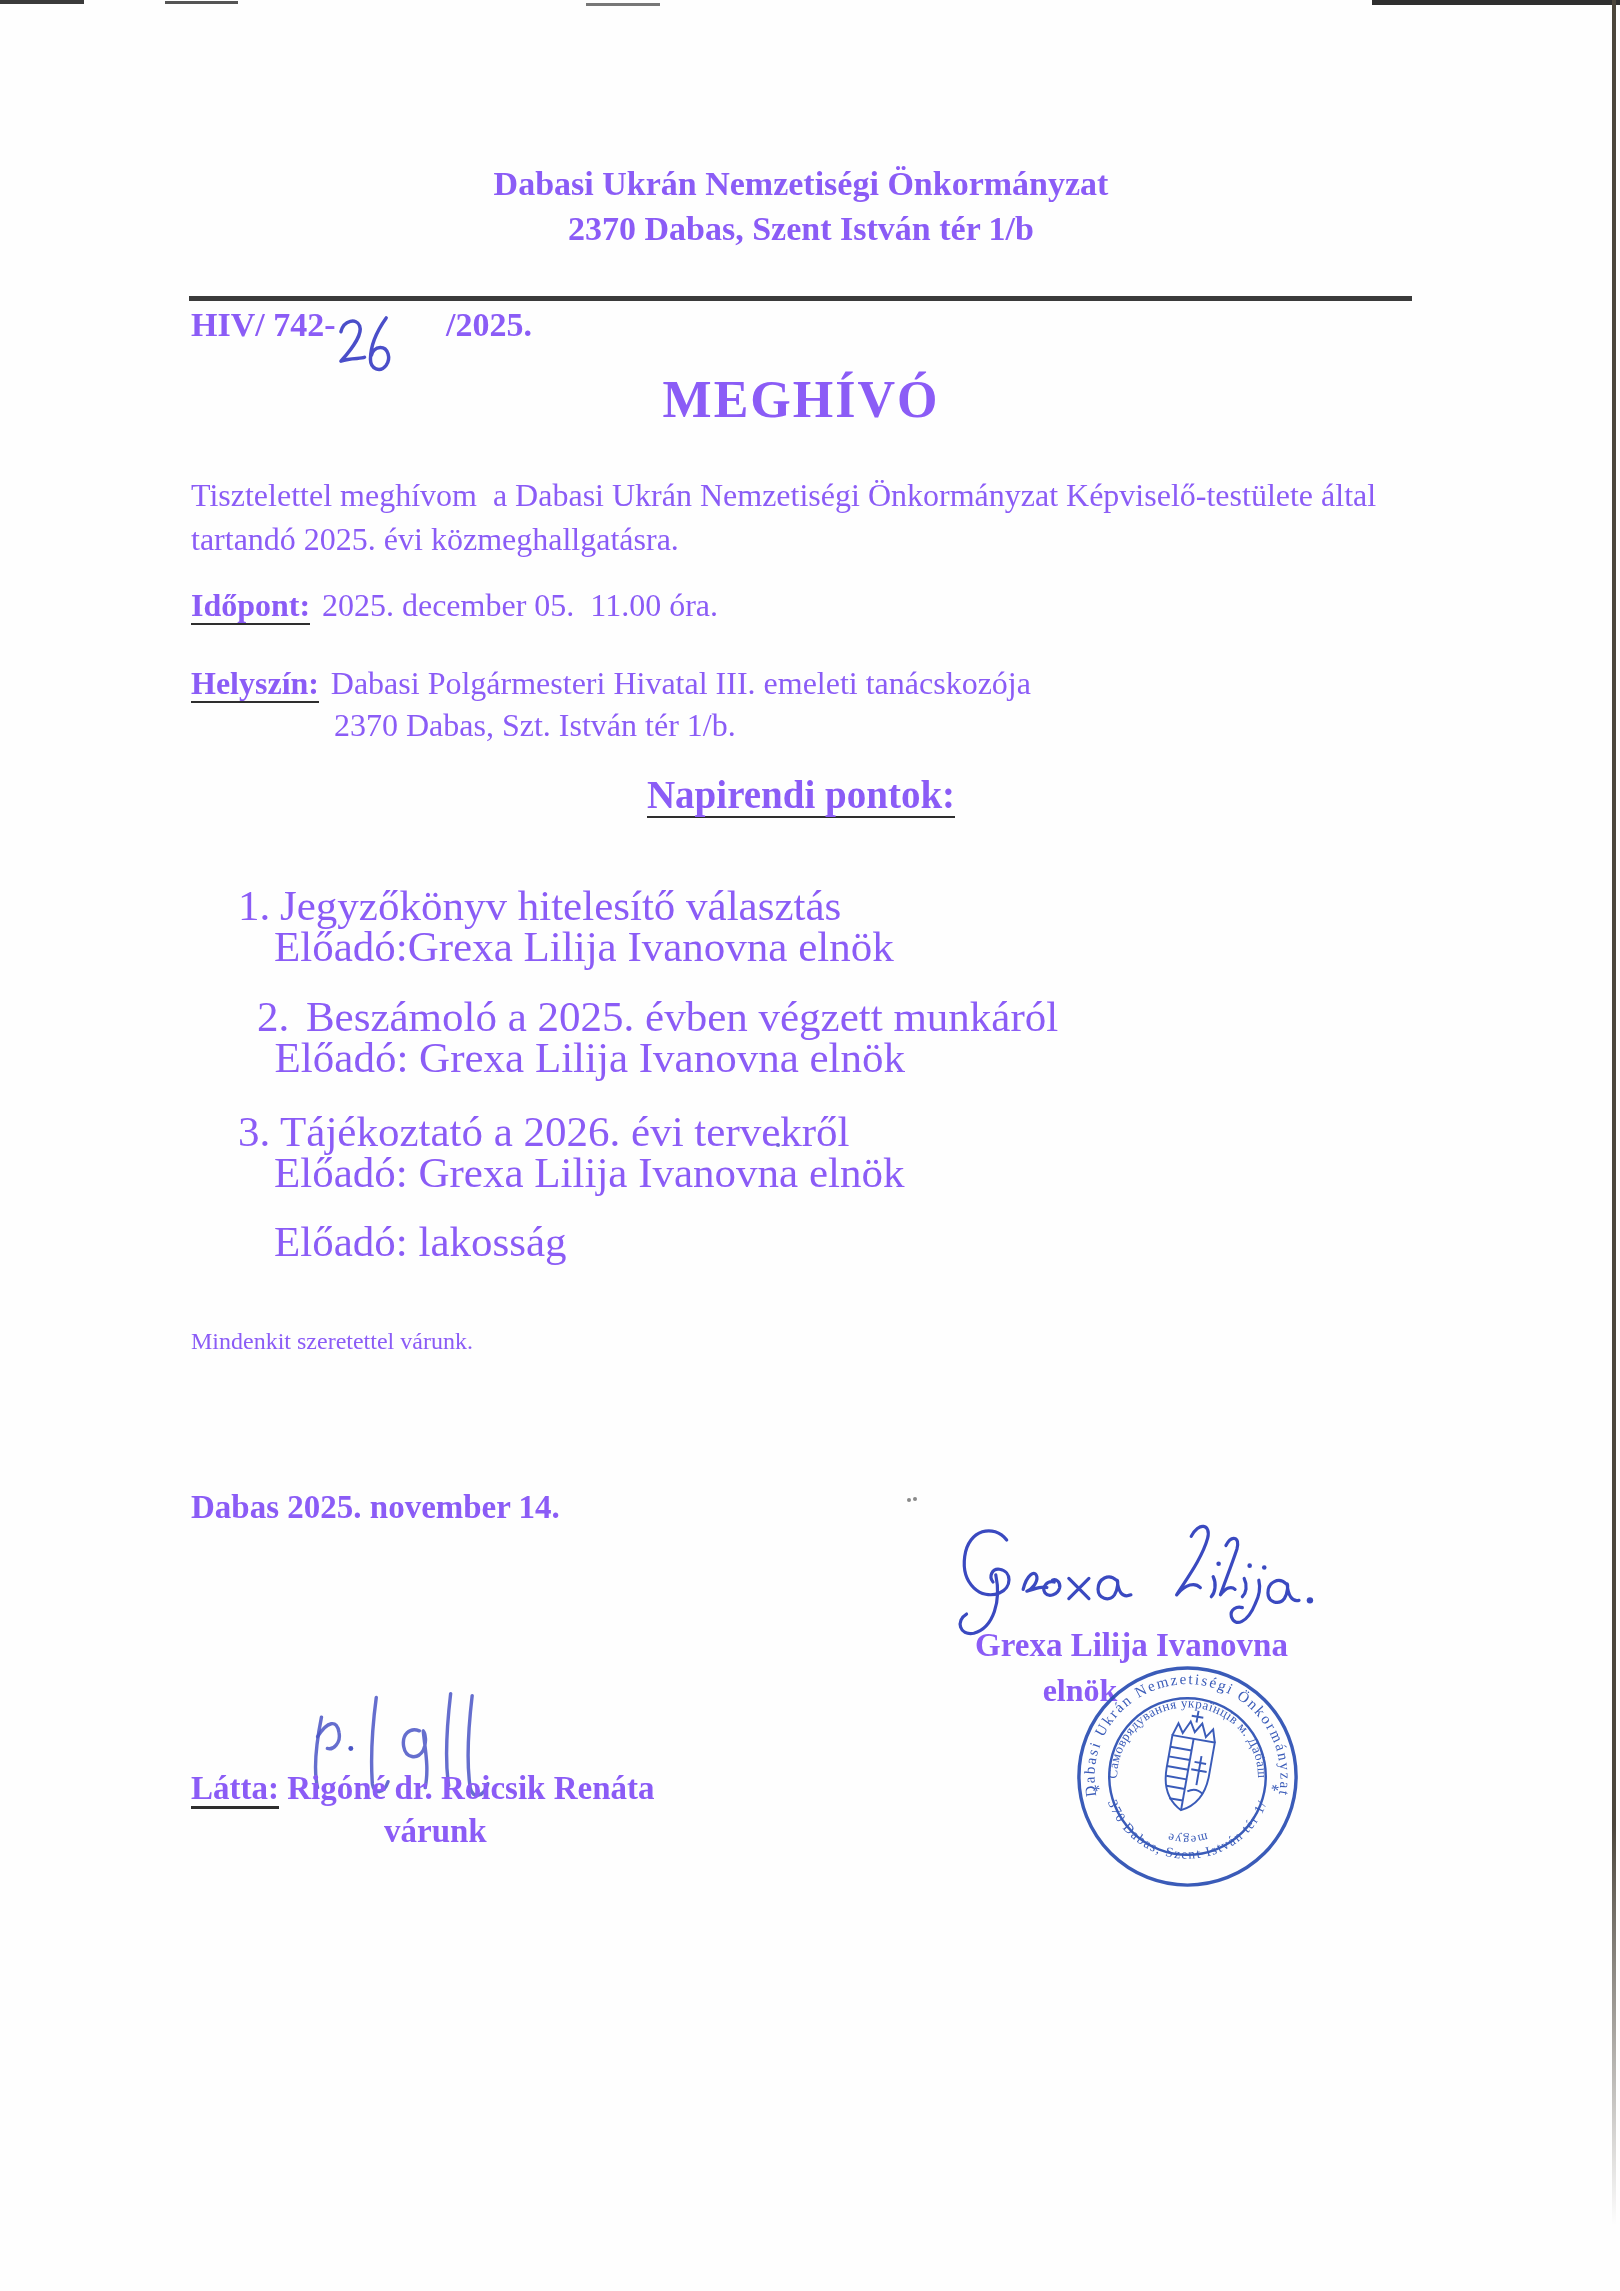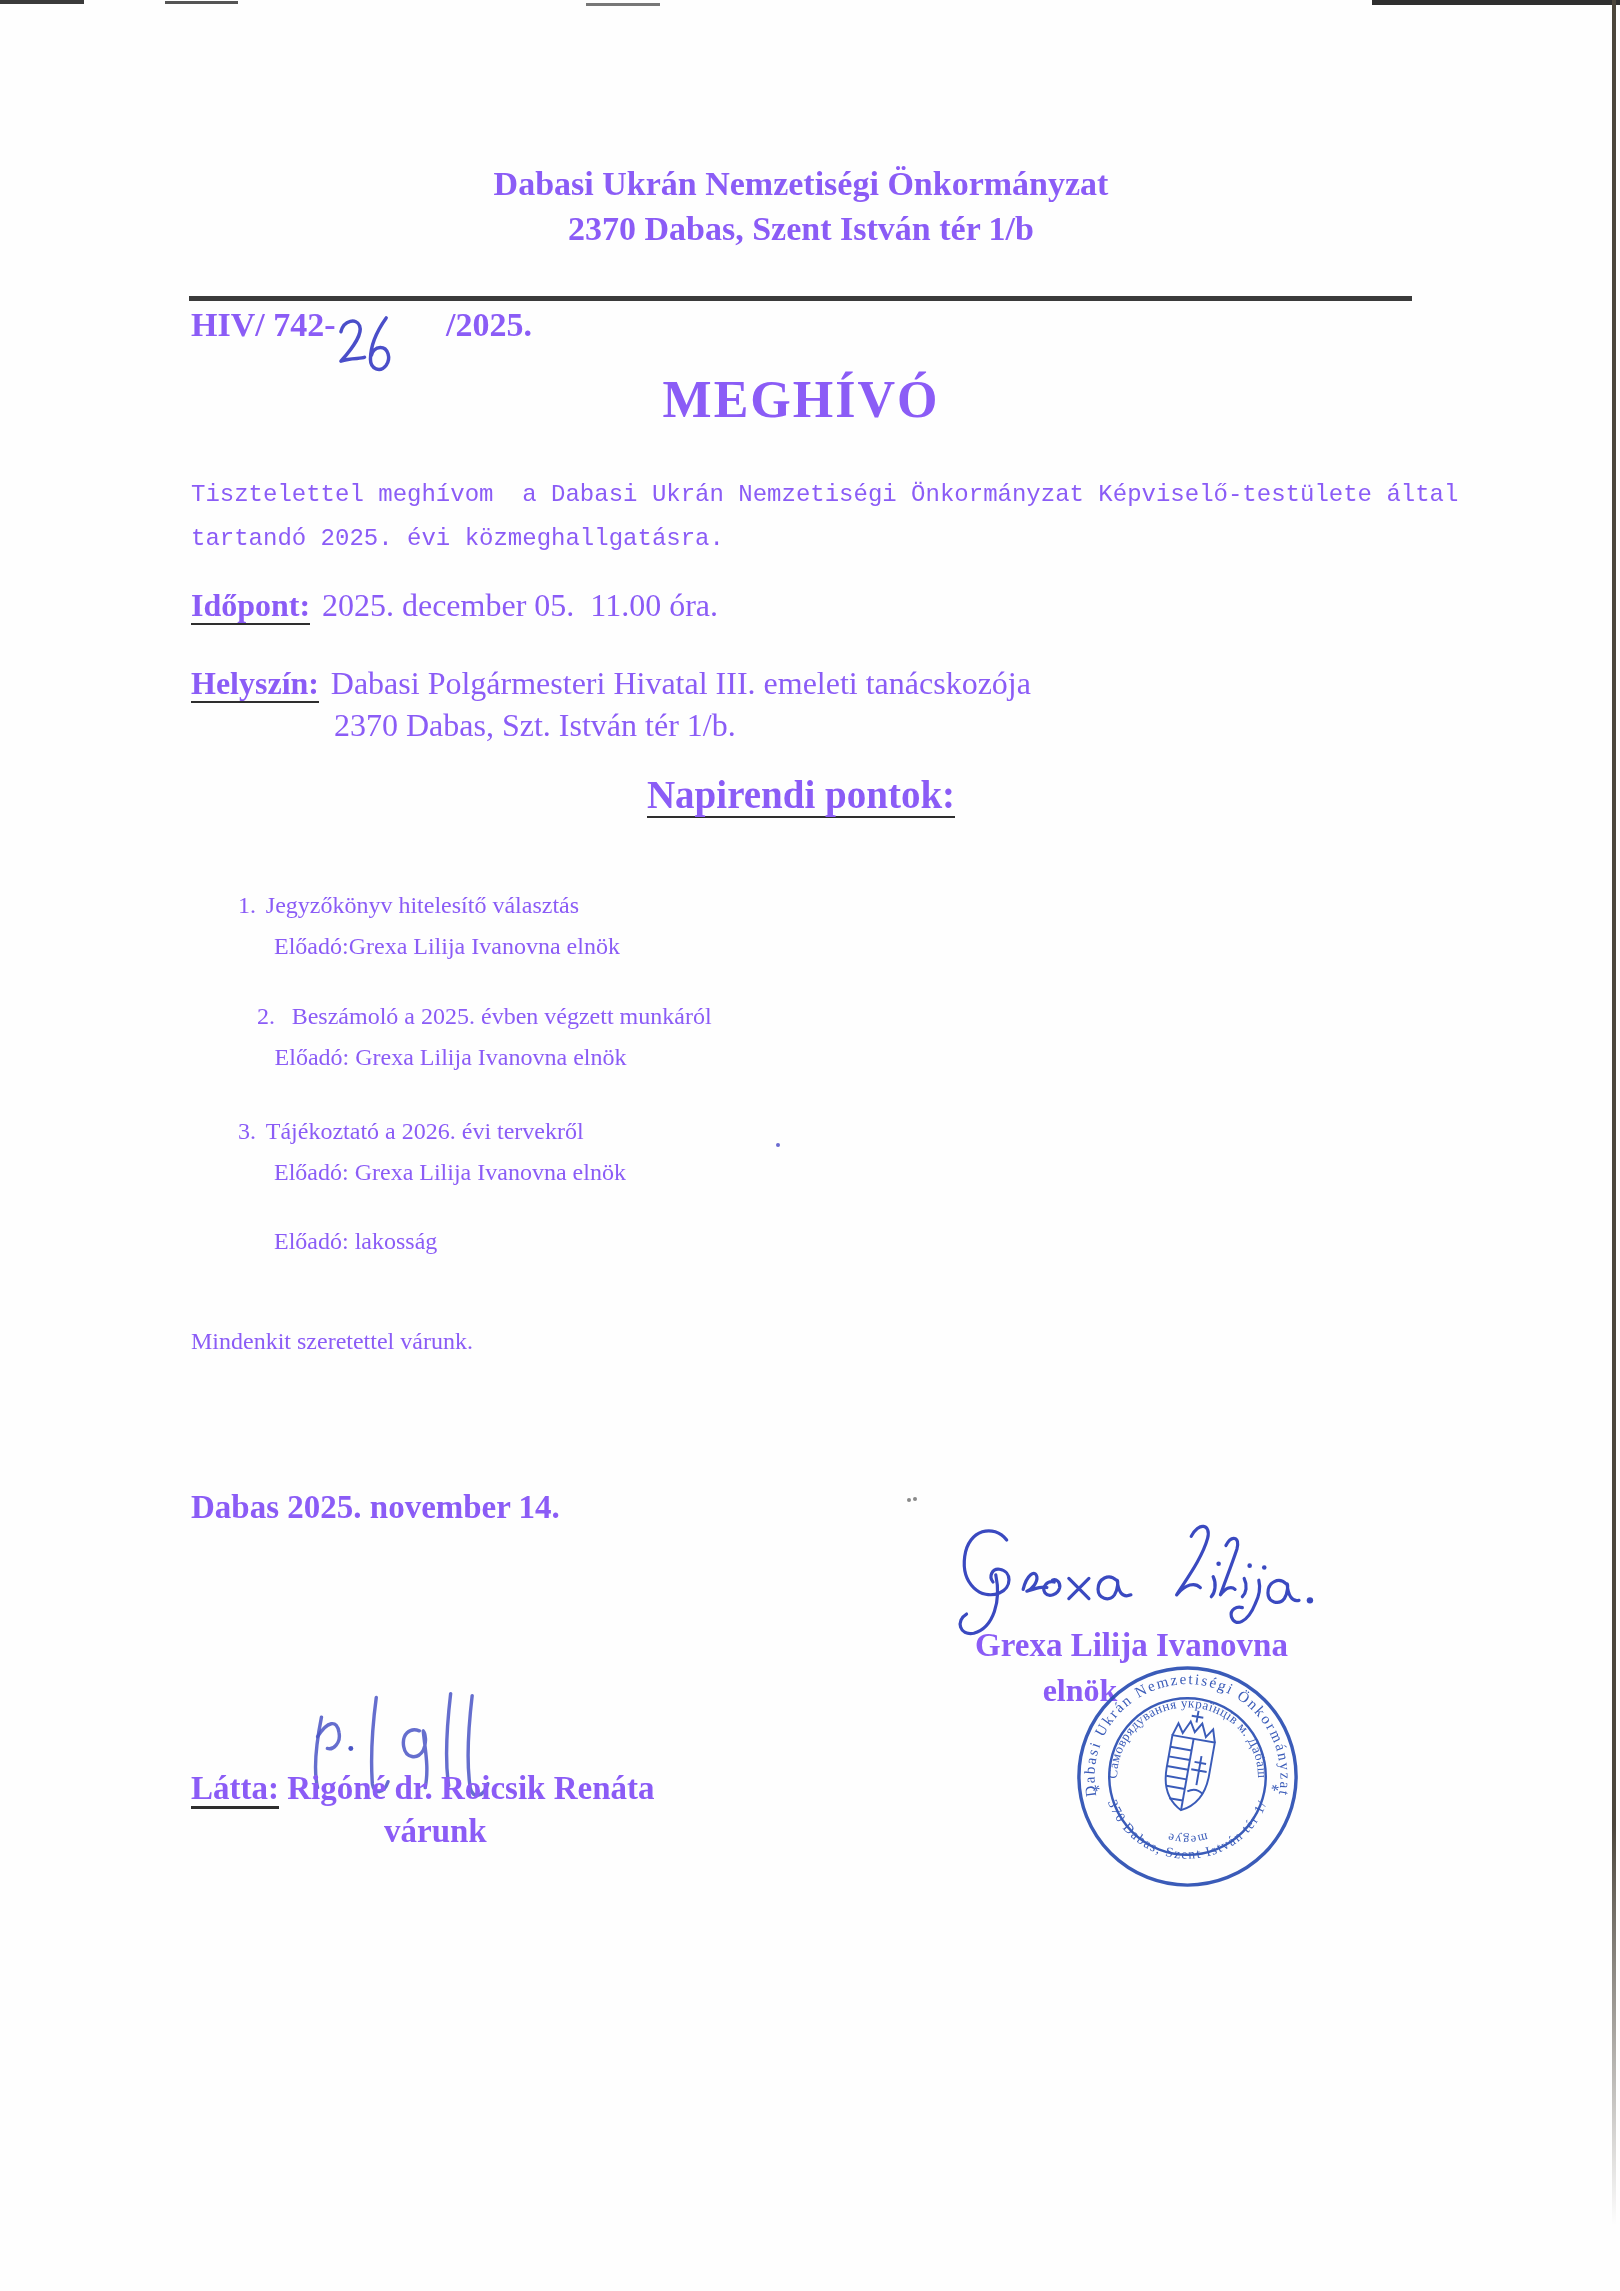--- a/index.html
+++ b/index.html
@@ -18,33 +18,33 @@
   .org-line2 { top:210px; font-size:34px; font-weight:bold; }
 
   .rule { left:189px; top:296px; width:1223px; height:4.9px; background:#3b3b3b; }
 
   .ref-prefix { left:191px; top:306px; font-size:34px; font-weight:bold; }
   .ref-suffix { left:446px; top:306px; font-size:34px; font-weight:bold; }
   .ref-hand   { left:331px; top:314px; }
 
   .title { top:370px; font-size:52px; font-weight:bold; letter-spacing:2px; }
 
-  .para { top:473px; font-size:24px; line-height:44px;font-family:Liberation Mono, monospace; }
+  .para { top:473px; font-size:32px; line-height:44px; }
 
   .field { font-size:32px; }
   .idopont { top:587px; }
   .helyszin { top:662px; line-height:42px; }
   .helyszin .l2 { padding-left:143px; }
   .label-u { font-weight:bold; border-bottom:2.9px solid #2e2e2e; }
   .fval { margin-left:11.8px; white-space:pre; }
 
   .napirendi { top:772px; font-size:39px; font-weight:bold; }
   .napirendi span { border-bottom:2.9px solid #2e2e2e; }
 
-  .agenda-item { left:238px; width:1078px; font-size:24px; line-height:41px; }
+  .agenda-item { left:238px; width:1078px; font-size:43px; line-height:41px; }
   .a1 { top:885px; } .a2 { top:996px; left:257px; } .a3 { top:1111px; } .a4 { top:1221px; }
   .agenda-title { margin-left:9.8px; }
   .a2 .agenda-title { margin-left:16.7px; }
   .agenda-presenter { padding-left:36px; }
   .a2 .agenda-presenter { padding-left:17.6px; }
 
   .closing { top:1328px; font-size:24px; }
   .dateline { top:1489px; font-size:33px; font-weight:bold; }
 
   .sig-svg { left:931px; top:1509px; }

